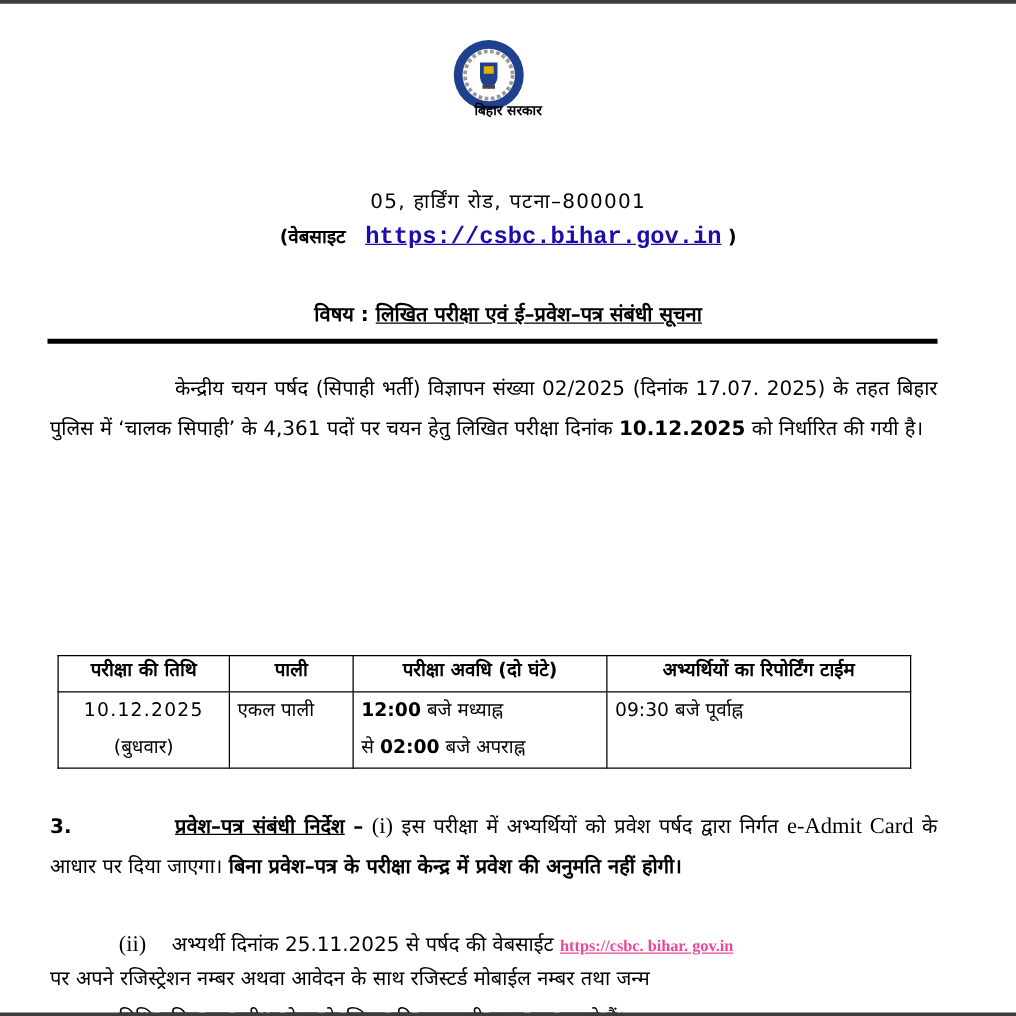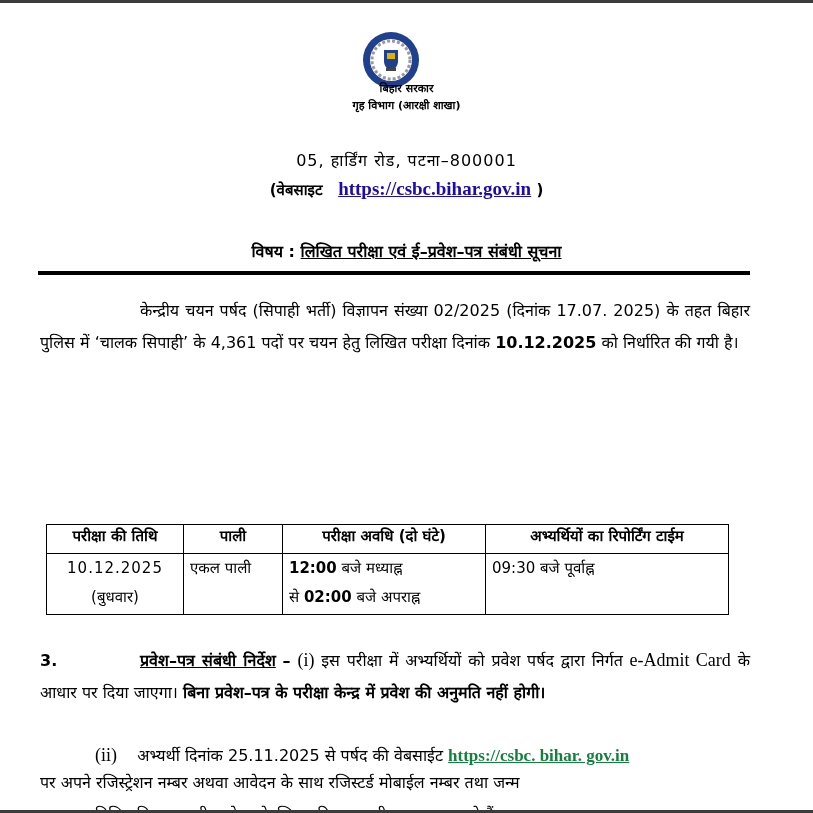--- a/index.html
+++ b/index.html
@@ -11,40 +11,40 @@
   .topbar { position: absolute; left: 0; top: 0; width: 813px; height: 3px; background: #3c3c3c; }
   .page { position: absolute; left: 0; top: 3px; width: 813px; height: 810px; }
 
   .logo { position: absolute; left: 362px; top: 28px; width: 58px; height: 58px; }
   .hdr { position: absolute; left: 0; width: 813px; text-align: center; white-space: nowrap; }
   .gov1 { top: 77px; font-size: 11px; font-weight: bold; }
   .gov2 { top: 94px; font-size: 11px; font-weight: bold; }
   .org  { top: 117px; font-size: 19px; font-weight: bold; }
   .addr { top: 146px; font-size: 16px; letter-spacing: 1px; }
   .web  { top: 175px; font-size: 15px; font-weight: bold; }
-  .web a { color: #1a0dab; text-decoration: underline; font-family: Liberation Serif, serif; font-size: 19px; }
+  .web a { color: #1a0dab; text-decoration: underline; font-family: Liberation Mono, monospace; font-size: 19px; }
   .adno { top: 203px; font-size: 19px; font-weight: bold; }
   .adno span { text-decoration: underline; }
   .subj { top: 237px; font-size: 16px; font-weight: bold; }
   .subj .u { text-decoration: underline; }
 
   .rule { position: absolute; left: 38px; top: 268px; width: 712px; height: 4px; background: #000; }
 
   .para { position: absolute; left: 40px; width: 710px; font-size: 16px; line-height: 32px; text-align: justify; }
   .p1 { top: 292px; }
   .p2 { top: 404px; }
   .p3 { top: 641px; }
   .p4 { top: 736px; left: 95px; width: 655px; }
   .p4b { top: 764px; }
   b { font-weight: bold; }
   .num { display: inline-block; width: 100px; font-weight: bold; }
   .ind { display: inline-block; width: 95px; }
   .u { text-decoration: underline; }
   .serif { font-family: "Liberation Serif", serif; font-size: 18px; }
-  .link { color: #15803d; text-decoration: underline; font-weight: bold; font-family: "Liberation Serif", serif; font-size: 17px; }
+  .link { color: #ec4899; text-decoration: underline; font-weight: bold; font-family: "Liberation Serif", serif; font-size: 13px; }
   .trunc { position: absolute; left: 95px; top: 796px; font-size: 16px; line-height: 32px; white-space: nowrap; }
 
   table.sched { position: absolute; left: 46px; top: 521px; border-collapse: collapse; font-size: 15px; }
   table.sched th, table.sched td { border: 1.5px solid #000; padding: 0 6px; vertical-align: top; }
   table.sched th { height: 28px; font-weight: bold; text-align: center; }
   table.sched td { line-height: 29px; height: 60px; }
   .c1 { width: 124px; text-align: center; }
   .c2 { width: 86px; }
   .c3 { width: 190px; }
   .c4 { width: 230px; margin-top: 20px; }
@@ -60,21 +60,20 @@
   <svg class="logo" viewBox="0 0 58 58">
     <circle cx="29" cy="29" r="28" fill="#1f3f8f"></circle>
     <circle cx="29" cy="29" r="21" fill="#ffffff"></circle>
     <circle cx="29" cy="29" r="19" fill="none" stroke="#9a9a9a" stroke-width="3" stroke-dasharray="3 2"></circle>
     <path d="M22 19 h14 v11 c0 5 -3 8 -7 10 c-4 -2 -7 -5 -7 -10 z" fill="#1f3f8f"></path>
     <rect x="25" y="22" width="8" height="6" fill="#e2b100"></rect>
     <rect x="24" y="37" width="10" height="3" fill="#444"></rect>
   </svg>
 
   <div class="hdr gov1">बिहार सरकार</div>
-  <div class="hdr gov2">गृह विभाग (आरक्षी शाखा)</div>
   <div class="hdr addr">05, हार्डिंग रोड,   पटना–800001</div>
   <div class="hdr web">
     <span>(वेबसाइट</span>&nbsp;&nbsp;
     <a>https://csbc.bihar.gov.in</a>
     <span>)</span>
   </div>
   <div class="hdr subj">
     <span>विषय :</span>
     <span class="u">लिखित परीक्षा एवं ई–प्रवेश–पत्र संबंधी सूचना</span>
   </div>

